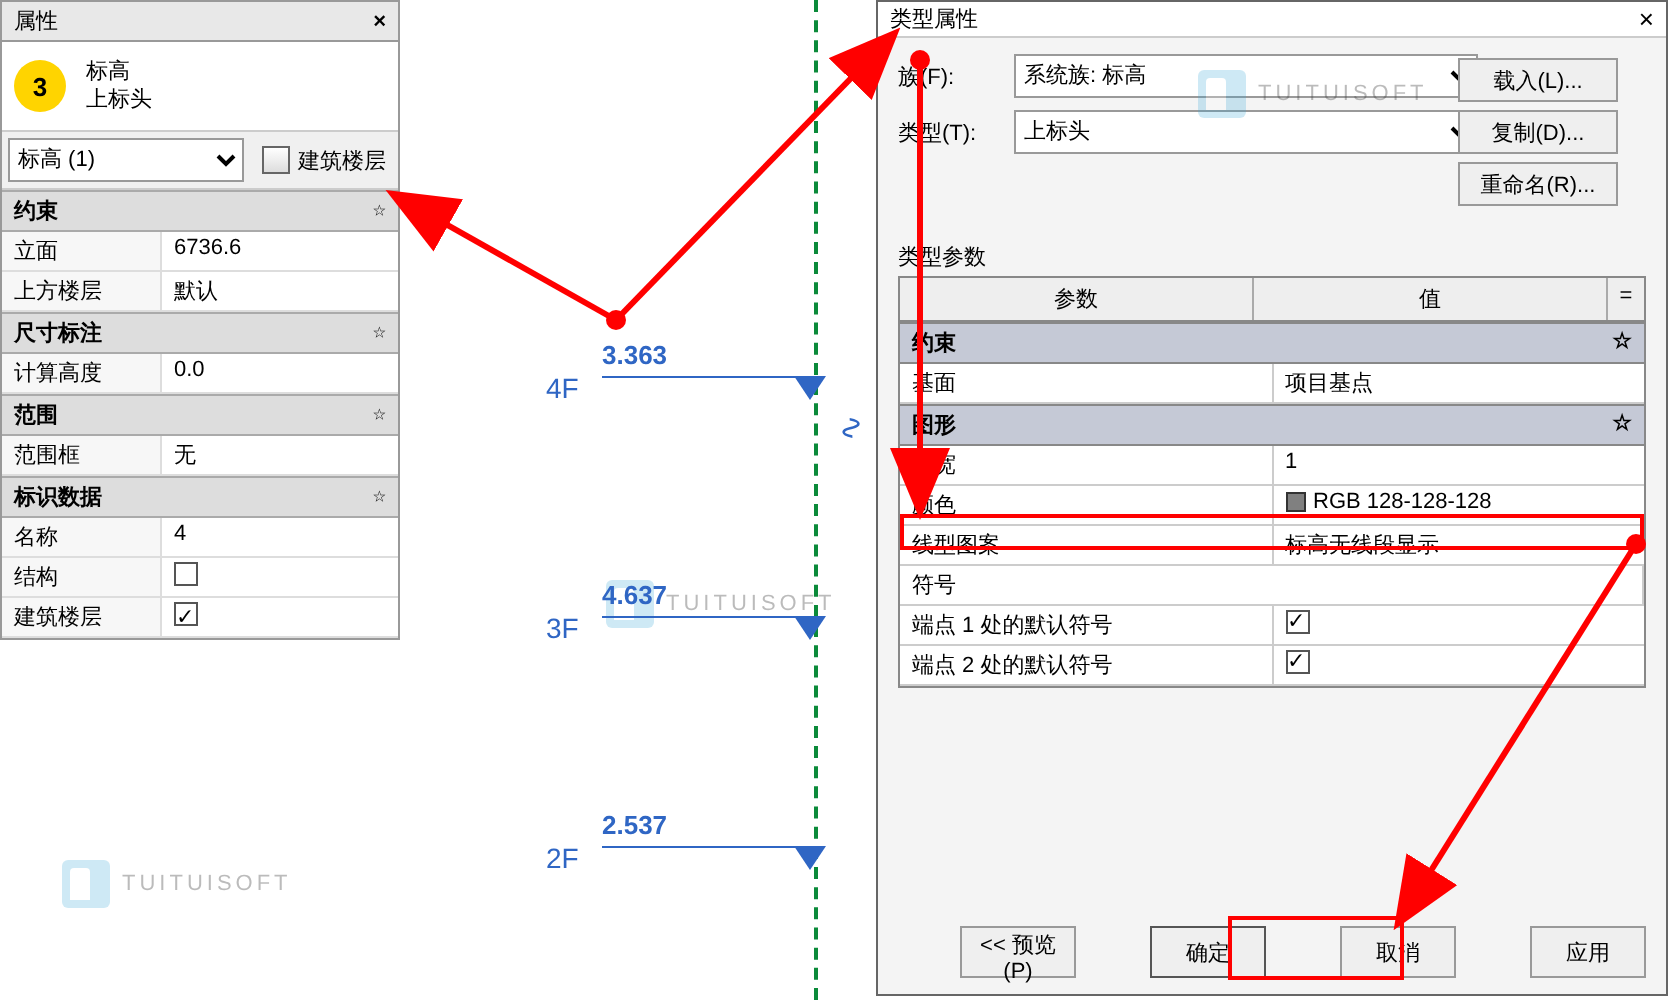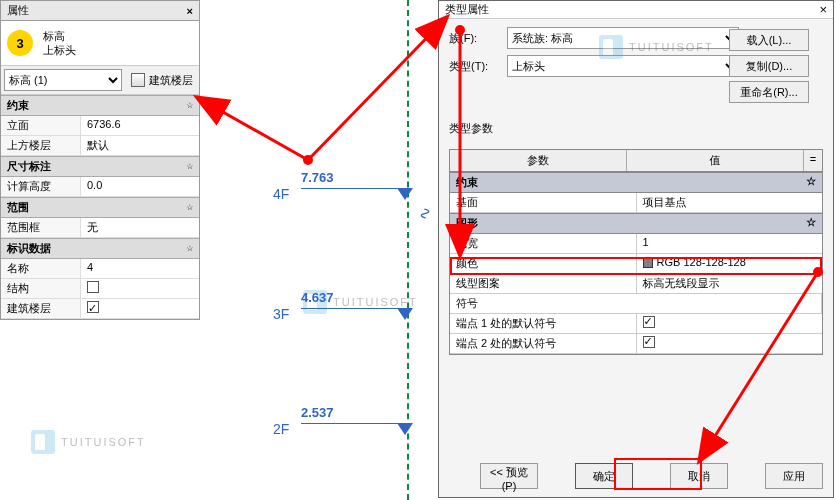--- a/index.html
+++ b/index.html
@@ -44,21 +44,21 @@
   .dlg { position:absolute; left:438px; top:0; width:396px; height:498px; border:1px solid #666; background:#f4f4f4; z-index:5; }
   .dlg-title { height:18px; background:#fff; border-bottom:1px solid #ccc; display:flex; align-items:center; justify-content:space-between; padding:0 6px; }
   .dlg-title .dx { cursor:pointer; font-size:13px; }
   .dlg-body { padding:8px 10px; }
   .dlg-row { display:flex; align-items:center; margin-bottom:6px; }
   .dlg-row .lbl { width:58px; }
   .dlg-row select { flex:1; height:22px; border:1px solid #999; background:#fff; font-size:11px; }
   .dlg-btns-right { position:absolute; right:24px; top:28px; display:flex; flex-direction:column; gap:4px; }
   .dlg-btns-right button { width:80px; height:22px; border:1px solid #999; background:#efefef; cursor:pointer; font-size:11px; }
   .type-params { position:absolute; left:10px; top:120px; right:10px; }
-  .type-params .tpl { margin-bottom:13px; }
+  .type-params .tpl { margin-bottom:2px; }
   .tp-table { width:100%; border:1px solid #888; background:#fff; }
   .tp-table .thead { display:flex; background:#eee; border-bottom:1px solid #888; }
   .tp-table .thead .tc { flex:1; text-align:center; padding:3px; border-right:1px solid #aaa; }
   .tp-table .thead .tceq { width:18px; text-align:center; padding:3px; }
   .tp-table .sect { background:#c5c9d6; border-top:1px solid #888; border-bottom:1px solid #888; padding:2px 6px; font-weight:bold; display:flex; justify-content:space-between; }
   .tp-table .trow { display:flex; border-bottom:1px solid #ccc; }
   .tp-table .trow .tk { flex:1; padding:2px 6px; border-right:1px solid #ccc; }
   .tp-table .trow .tv { flex:1; padding:2px 6px; }
   .swatch { display:inline-block; width:10px; height:10px; background:#808080; border:1px solid #333; margin-right:4px; vertical-align:middle; }
   .cb2 { width:12px; height:12px; border:1px solid #555; display:inline-block; background:#fff; position:relative; }
@@ -150,21 +150,21 @@
   <div class="wavy">∿</div>
   <div class="wm" style="left:102px; top:290px;">
     <div class="logo"></div>
     <span>TUITUISOFT</span>
   </div>
   <div class="wm" style="left:-170px; top:430px;">
     <div class="logo"></div>
     <span>TUITUISOFT</span>
   </div>
   <div id="levels">
-        <div class="level" style="left: 100px; top: 170px;"><span class="num">7.763</span><span class="flabel">4F</span><div class="bar"></div><div class="tri"></div></div>
+        <div class="level" style="left: 100px; top: 170px;"><span class="num">3.363</span><span class="flabel">4F</span><div class="bar"></div><div class="tri"></div></div>
         <div class="level" style="left: 100px; top: 290px;"><span class="num">4.637</span><span class="flabel">3F</span><div class="bar"></div><div class="tri"></div></div>
         <div class="level" style="left: 100px; top: 405px;"><span class="num">2.537</span><span class="flabel">2F</span><div class="bar"></div><div class="tri"></div></div>
       </div>
 </div>
 
 <div class="dlg">
   <div class="dlg-title">
     <span>类型属性</span>
     <span class="dx">×</span>
   </div>

